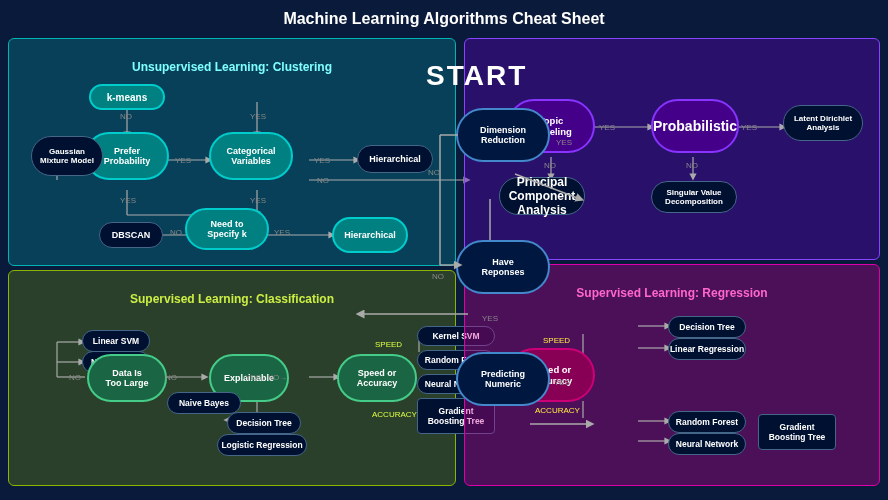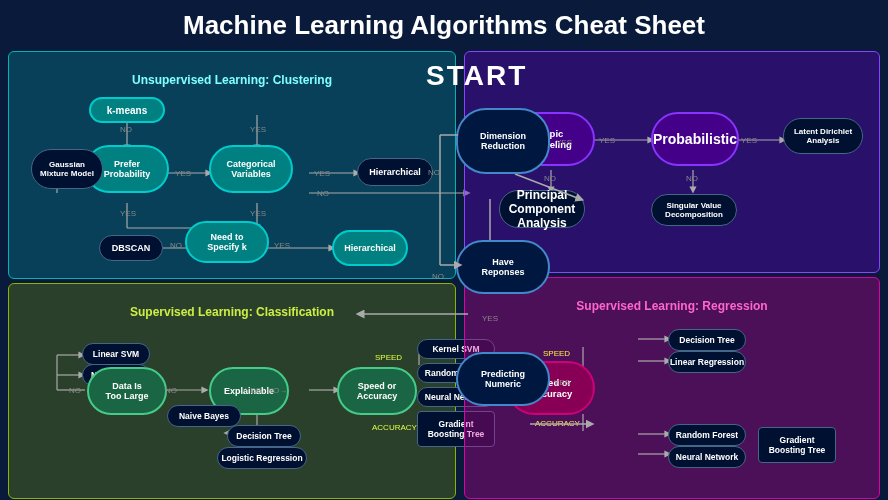--- a/index.html
+++ b/index.html
@@ -8,21 +8,21 @@
       height: 500px;
       background: #0a1a3a;
       font-family: Arial, sans-serif;
       color: white;
       overflow: hidden;
       position: relative;
     }
 
     .page-title {
       text-align: center;
-      font-size: 26px;
+      font-size: 16px;
       font-weight: bold;
       padding: 10px 0 6px 0;
       color: white;
     }
 
     .main-content {
       display: flex;
       width: 100%;
       height: calc(100% - 44px);
       position: relative;
@@ -468,21 +468,21 @@
 
   <line x1="530" y1="380" x2="590" y2="380" stroke="#aaa" stroke-width="1.5" marker-end="url(#arrc)"></line>
 
   <line x1="468" y1="270" x2="360" y2="270" stroke="#aaa" stroke-width="1.5" marker-end="url(#arrc)"></line>
 </svg>
 
 <div style="position:absolute;top:60px;left:426px;z-index:20;">
   <span style="font-size:28px;font-weight:bold;color:white;letter-spacing:2px;">START</span>
 </div>
 
-<div style="position:absolute;top:108px;left:456px;width:94px;height:66px;border-radius:30px;background:#001840;border:2px solid #4488cc;display:flex;align-items:center;justify-content:center;text-align:center;font-size:9px;color:white;font-weight:bold;z-index:20;">
+<div style="position:absolute;top:108px;left:456px;width:94px;height:54px;border-radius:30px;background:#001840;border:2px solid #4488cc;display:flex;align-items:center;justify-content:center;text-align:center;font-size:9px;color:white;font-weight:bold;z-index:20;">
   <span>Dimension<br>Reduction</span>
 </div>
 
 <span style="position:absolute;top:138px;left:556px;font-size:8px;color:#888;z-index:20;">YES</span>
 
 <div style="position:absolute;top:240px;left:456px;width:94px;height:54px;border-radius:30px;background:#001840;border:2px solid #4488cc;display:flex;align-items:center;justify-content:center;text-align:center;font-size:9px;color:white;font-weight:bold;z-index:20;">
   <span>Have<br>Reponses</span>
 </div>
 
 <span style="position:absolute;top:272px;left:432px;font-size:8px;color:#888;z-index:20;">NO</span>

